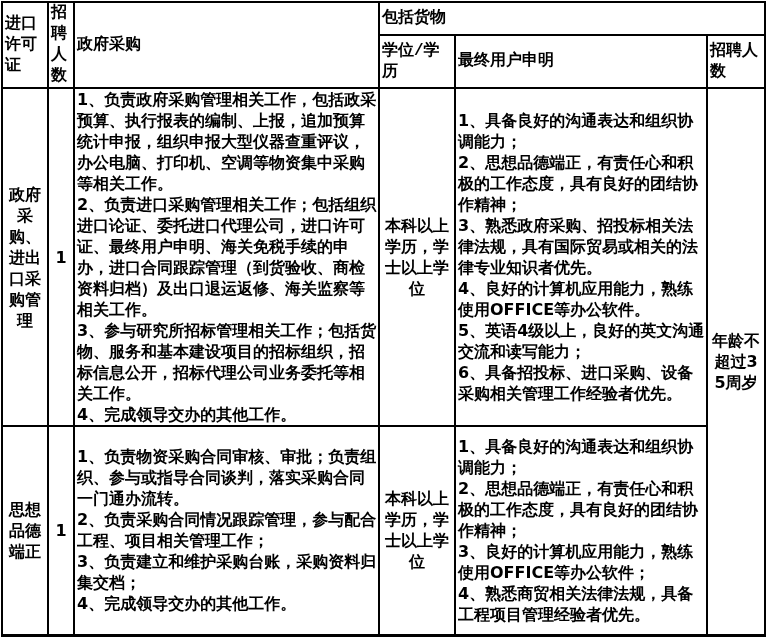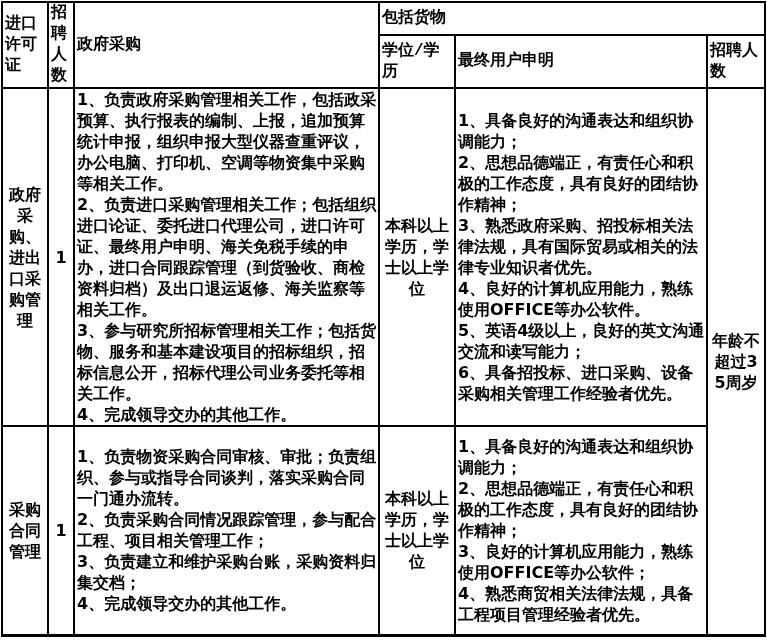--- a/index.html
+++ b/index.html
@@ -78,21 +78,21 @@
       <td class="center">本科以上学历，学士以上学位</td>
       <td class="left">1、具备良好的沟通表达和组织协调能力；
 2、思想品德端正，有责任心和积极的工作态度，具有良好的团结协作精神；
 3、熟悉政府采购、招投标相关法律法规，具有国际贸易或相关的法律专业知识者优先。
 4、良好的计算机应用能力，熟练使用OFFICE等办公软件。
 5、英语4级以上，良好的英文沟通交流和读写能力；
 6、具备招投标、进口采购、设备采购相关管理工作经验者优先。</td>
       <td class="center" rowspan="2">年龄不超过35周岁</td>
     </tr>
     <tr class="drow2">
-      <td class="center">采购合同管理</td>
+      <td class="center">思想品德端正</td>
       <td class="center">1</td>
       <td class="left">1、负责物资采购合同审核、审批；负责组织、参与或指导合同谈判，落实采购合同一门通办流转。
 2、负责采购合同情况跟踪管理，参与配合工程、项目相关管理工作；
 3、负责建立和维护采购台账，采购资料归集交档；
 4、完成领导交办的其他工作。</td>
       <td class="center">本科以上学历，学士以上学位</td>
       <td class="left">1、具备良好的沟通表达和组织协调能力；
 2、思想品德端正，有责任心和积极的工作态度，具有良好的团结协作精神；
 3、良好的计算机应用能力，熟练使用OFFICE等办公软件；
 4、熟悉商贸相关法律法规，具备工程项目管理经验者优先。</td>

